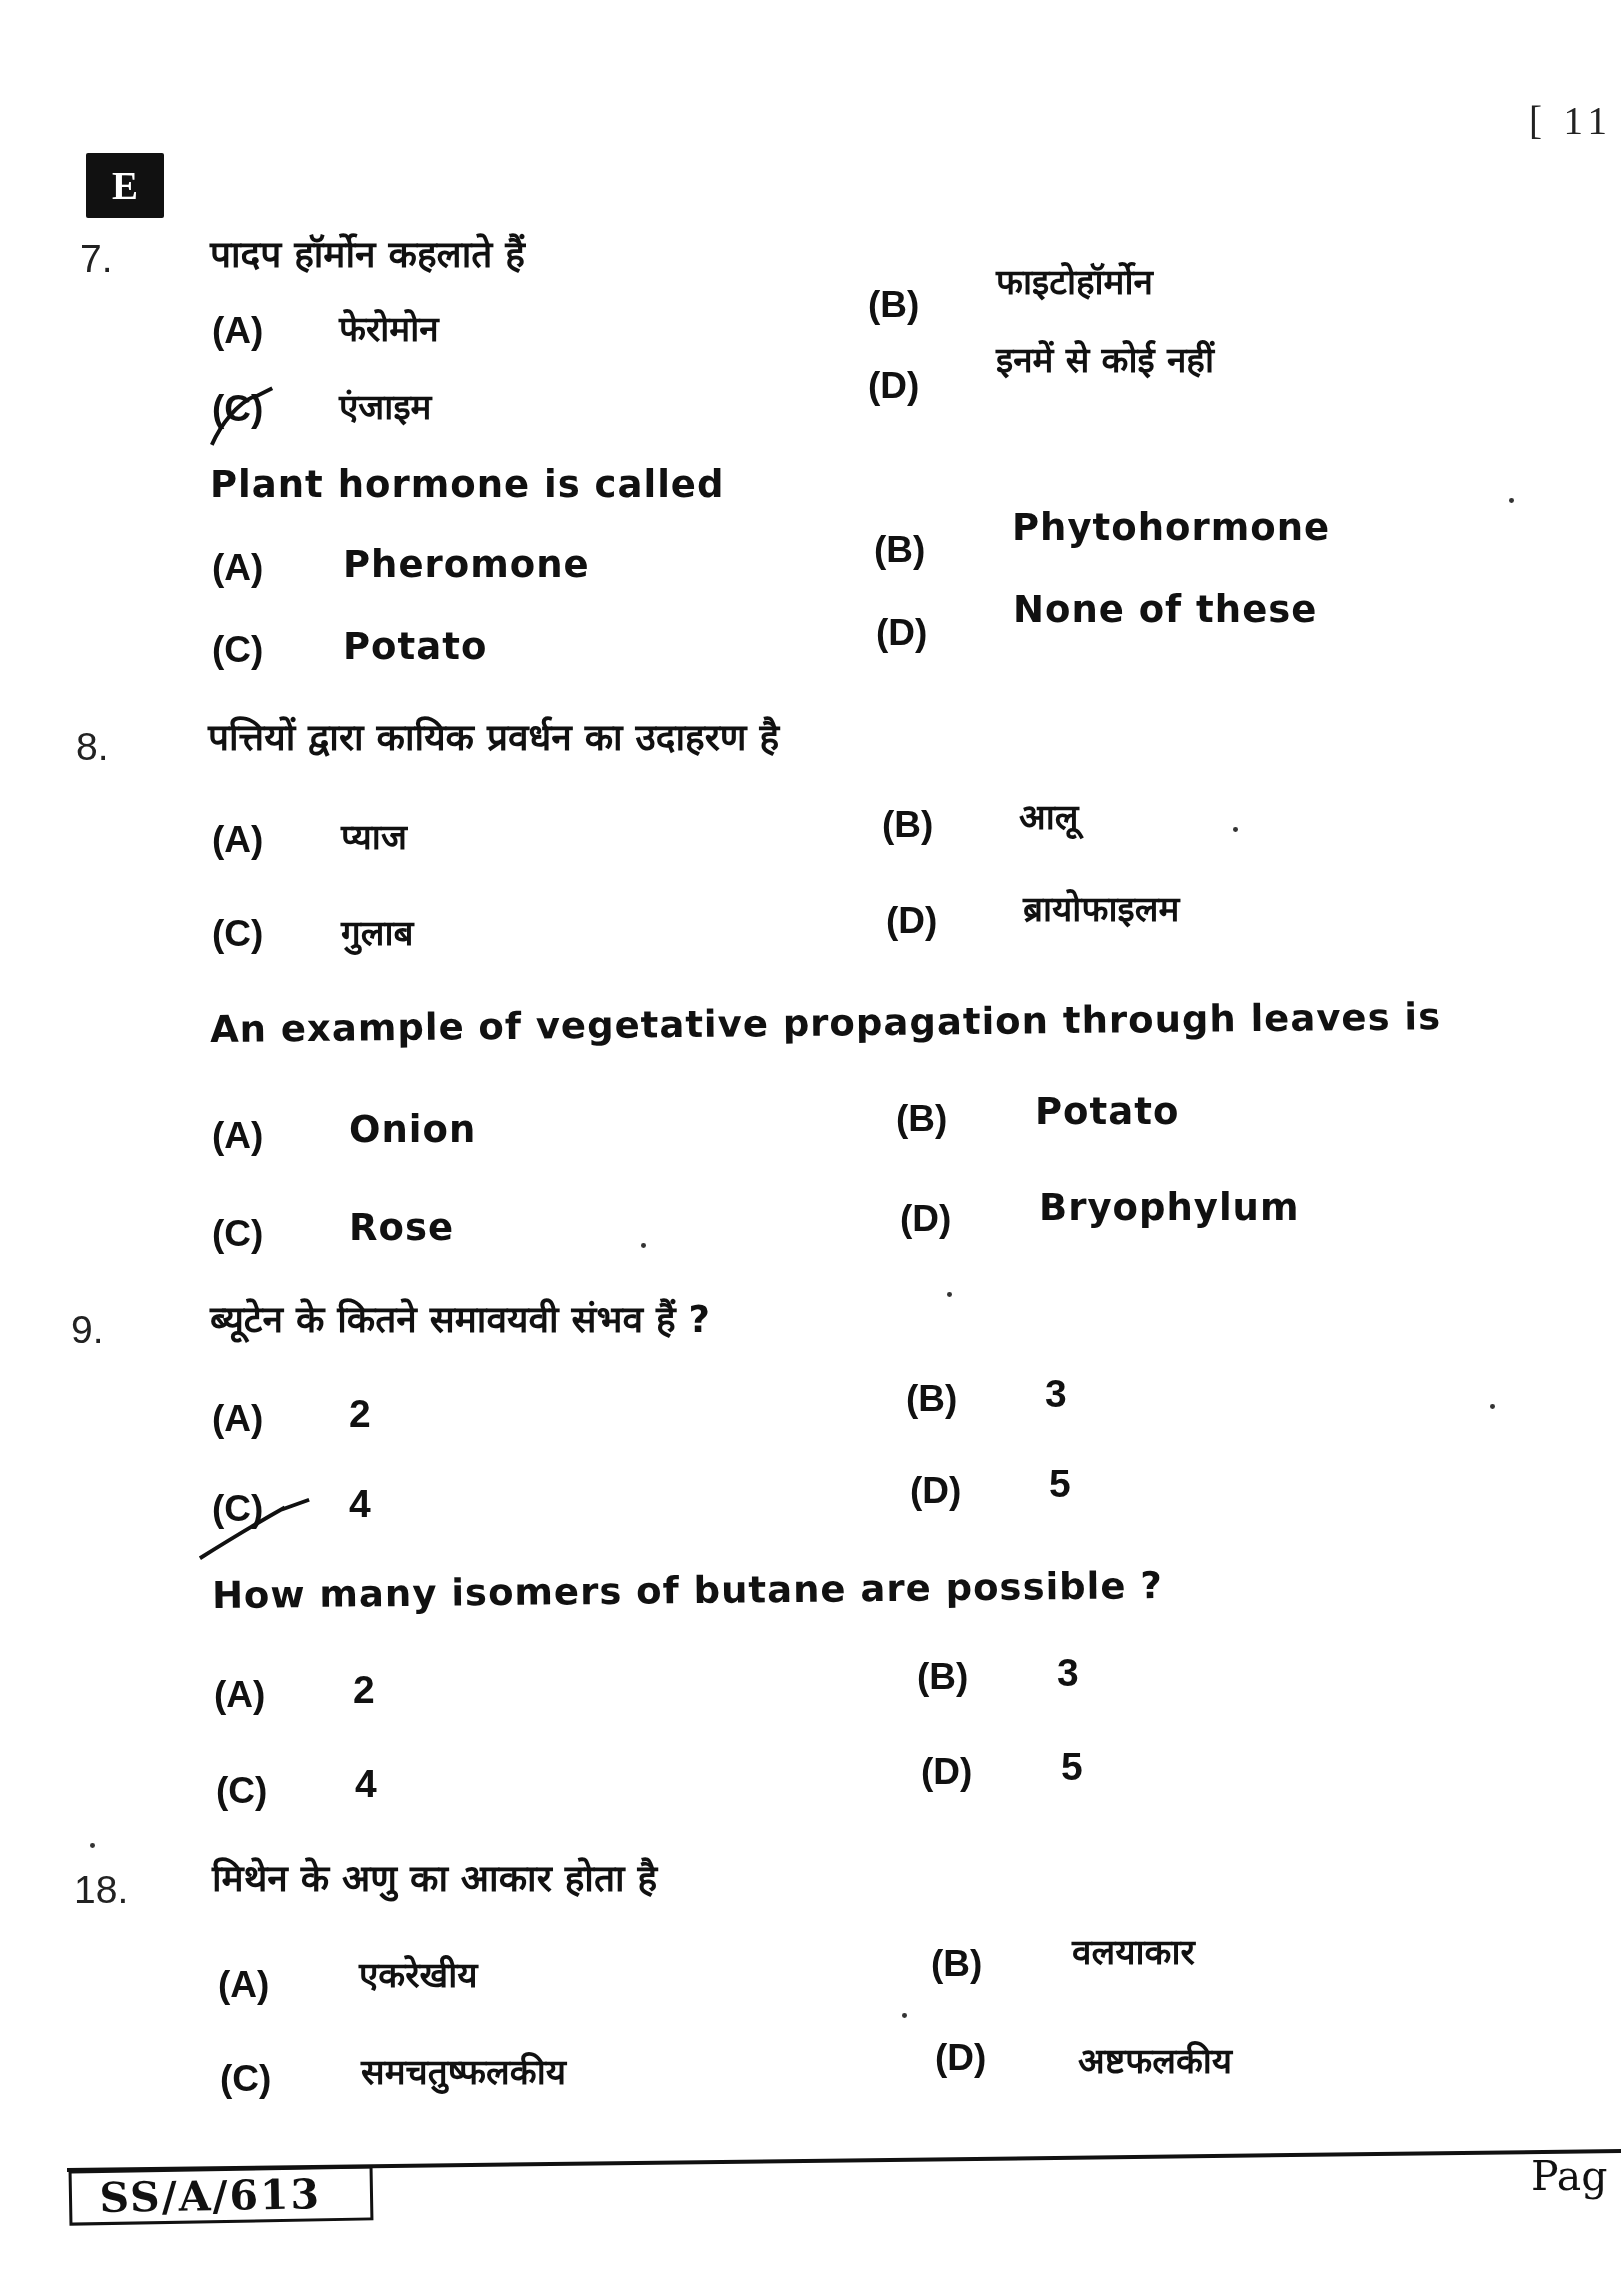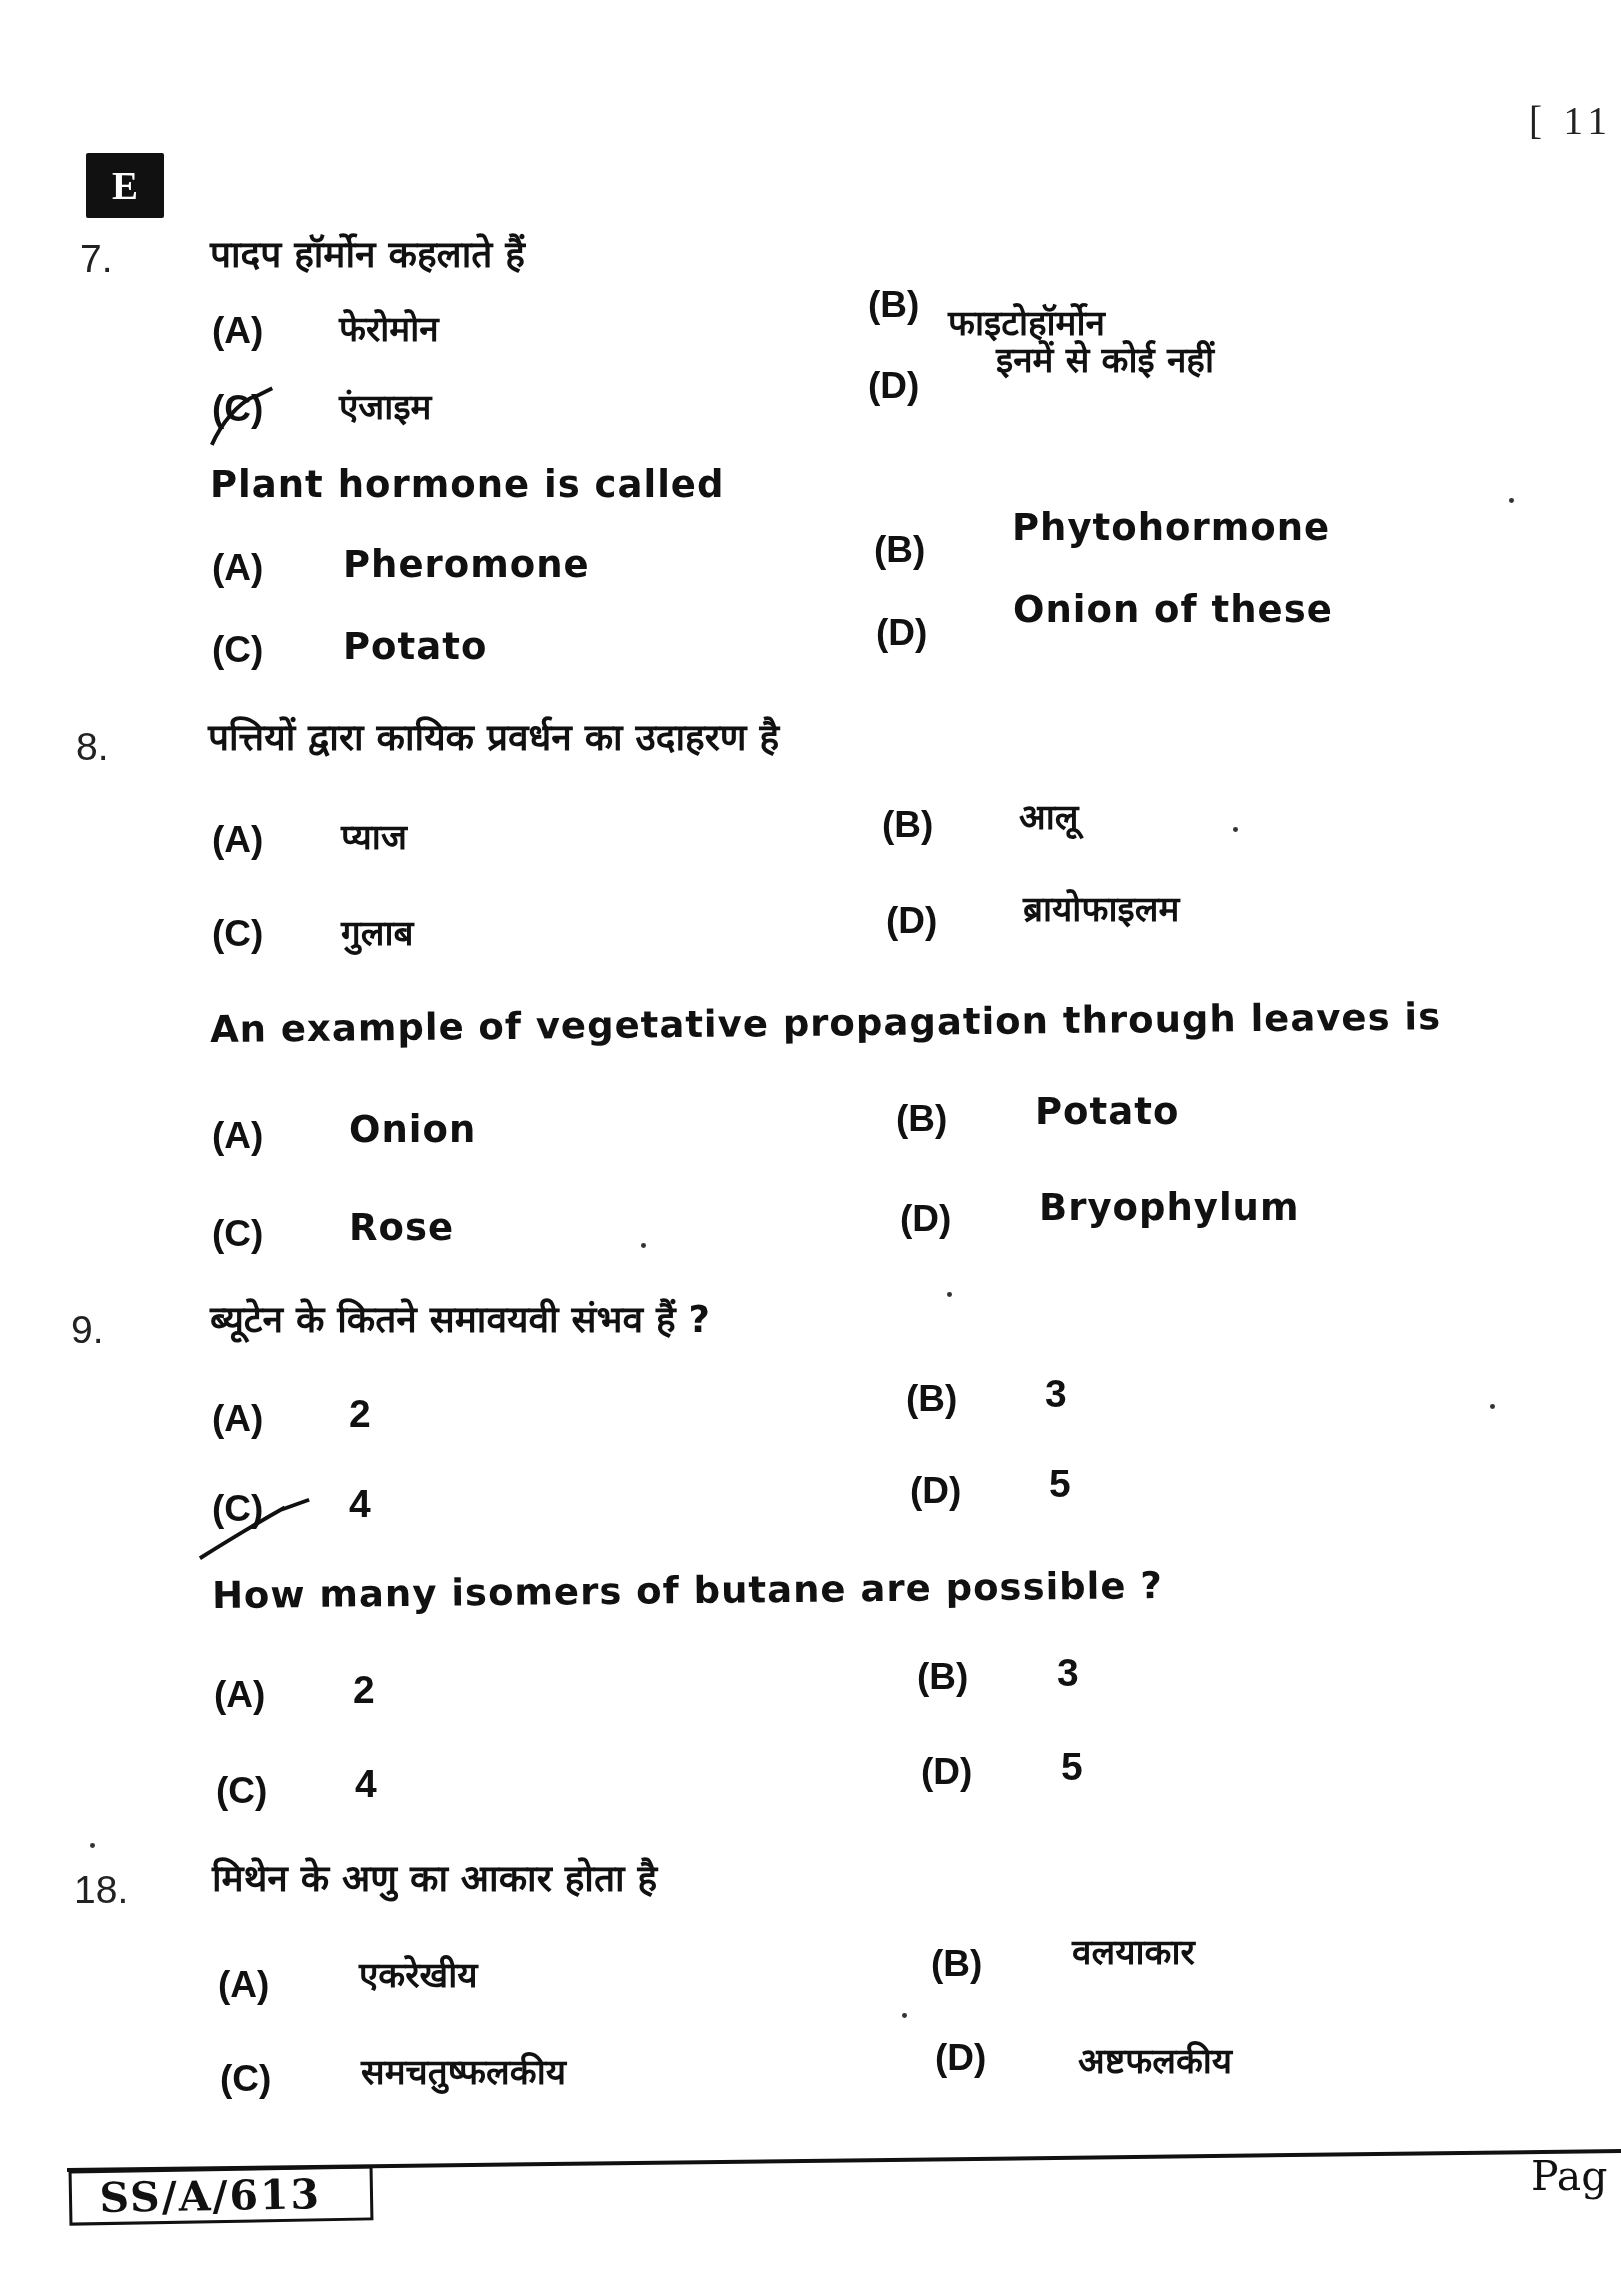--- a/index.html
+++ b/index.html
@@ -44,21 +44,21 @@
 <div>
   <div class="abs qnum" style="left:80px;top:237px;">7.</div>
   <div class="abs hi-stem" style="left:210px;top:227px;">पादप हॉर्मोन कहलाते हैं</div>
 
   <div>
     <div class="abs opt-label" style="left:212px;top:310px;">(A)</div>
     <div class="abs opt-hi" style="left:339px;top:304px;">फेरोमोन</div>
   </div>
   <div>
     <div class="abs opt-label" style="left:868px;top:284px;">(B)</div>
-    <div class="abs opt-hi" style="left:948px;top:257px;margin-top:41px;">फाइटोहॉर्मोन</div>
+    <div class="abs opt-hi" style="left:996px;top:257px;">फाइटोहॉर्मोन</div>
   </div>
   <div>
     <div class="abs opt-label" style="left:212px;top:388px;">(C)</div>
     <div class="abs opt-hi" style="left:339px;top:382px;">एंजाइम</div>
     <svg class="mark" style="left:204px;top:384px;" width="78" height="69" viewBox="0 0 80 70">
       <path d="M8 62 C 18 40, 34 20, 52 12 M 50 14 L 70 4" stroke="#111" stroke-width="4" fill="none"></path>
     </svg>
   </div>
   <div>
     <div class="abs opt-label" style="left:868px;top:365px;">(D)</div>
@@ -73,21 +73,21 @@
   <div>
     <div class="abs opt-label" style="left:874px;top:529px;">(B)</div>
     <div class="abs opt-en" style="left:1012px;top:506px;text-align:right;">Phytohormone</div>
   </div>
   <div>
     <div class="abs opt-label" style="left:212px;top:629px;">(C)</div>
     <div class="abs opt-en" style="left:343px;top:625px;">Potato</div>
   </div>
   <div>
     <div class="abs opt-label" style="left:876px;top:612px;">(D)</div>
-    <div class="abs opt-en" style="left:1013px;top:588px;">Onion of these</div>
+    <div class="abs opt-en" style="left:1013px;top:588px;">None of these</div>
   </div>
 </div>
 
 <div>
   <div class="abs qnum" style="left:76px;top:725px;">8.</div>
   <div class="abs hi-stem" style="left:208px;top:710px;">पत्तियों द्वारा कायिक प्रवर्धन का उदाहरण है</div>
 
   <div>
     <div class="abs opt-label" style="left:212px;top:819px;">(A)</div>
     <div class="abs opt-hi" style="left:341px;top:812px;">प्याज</div>

